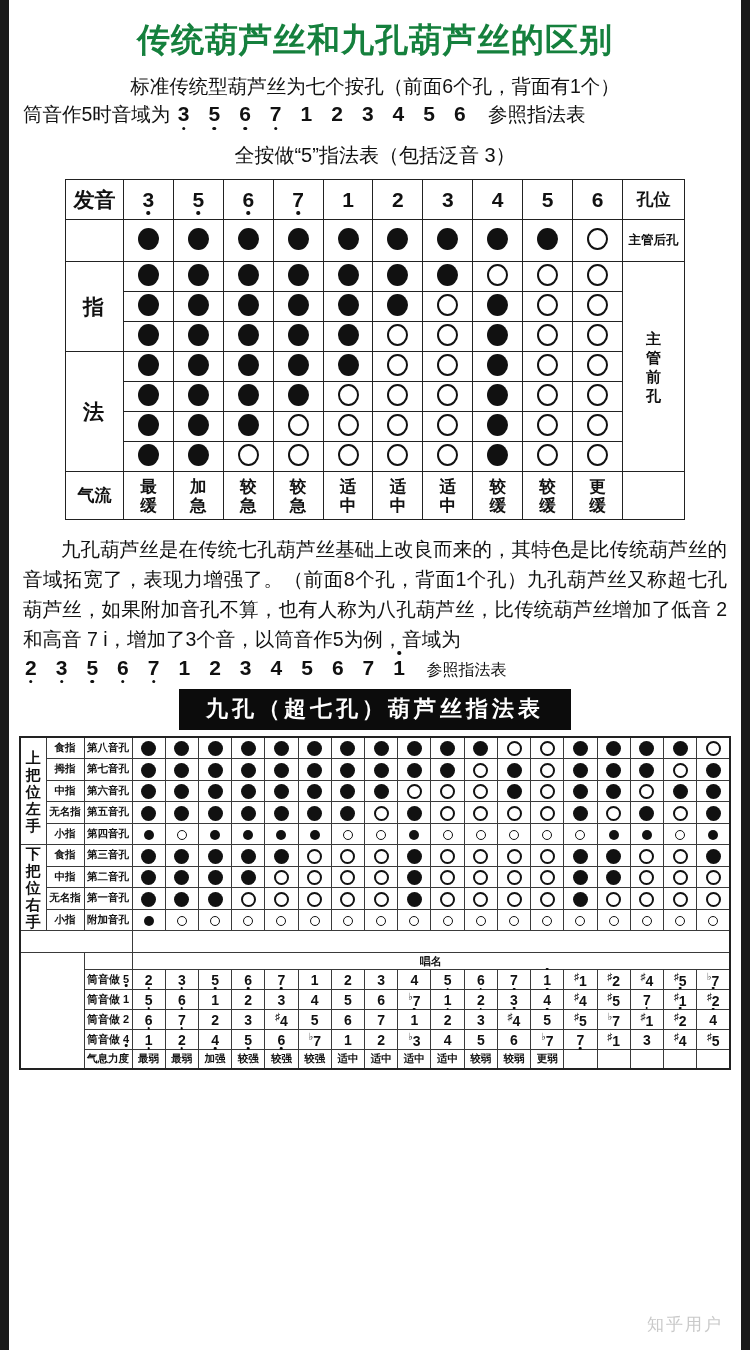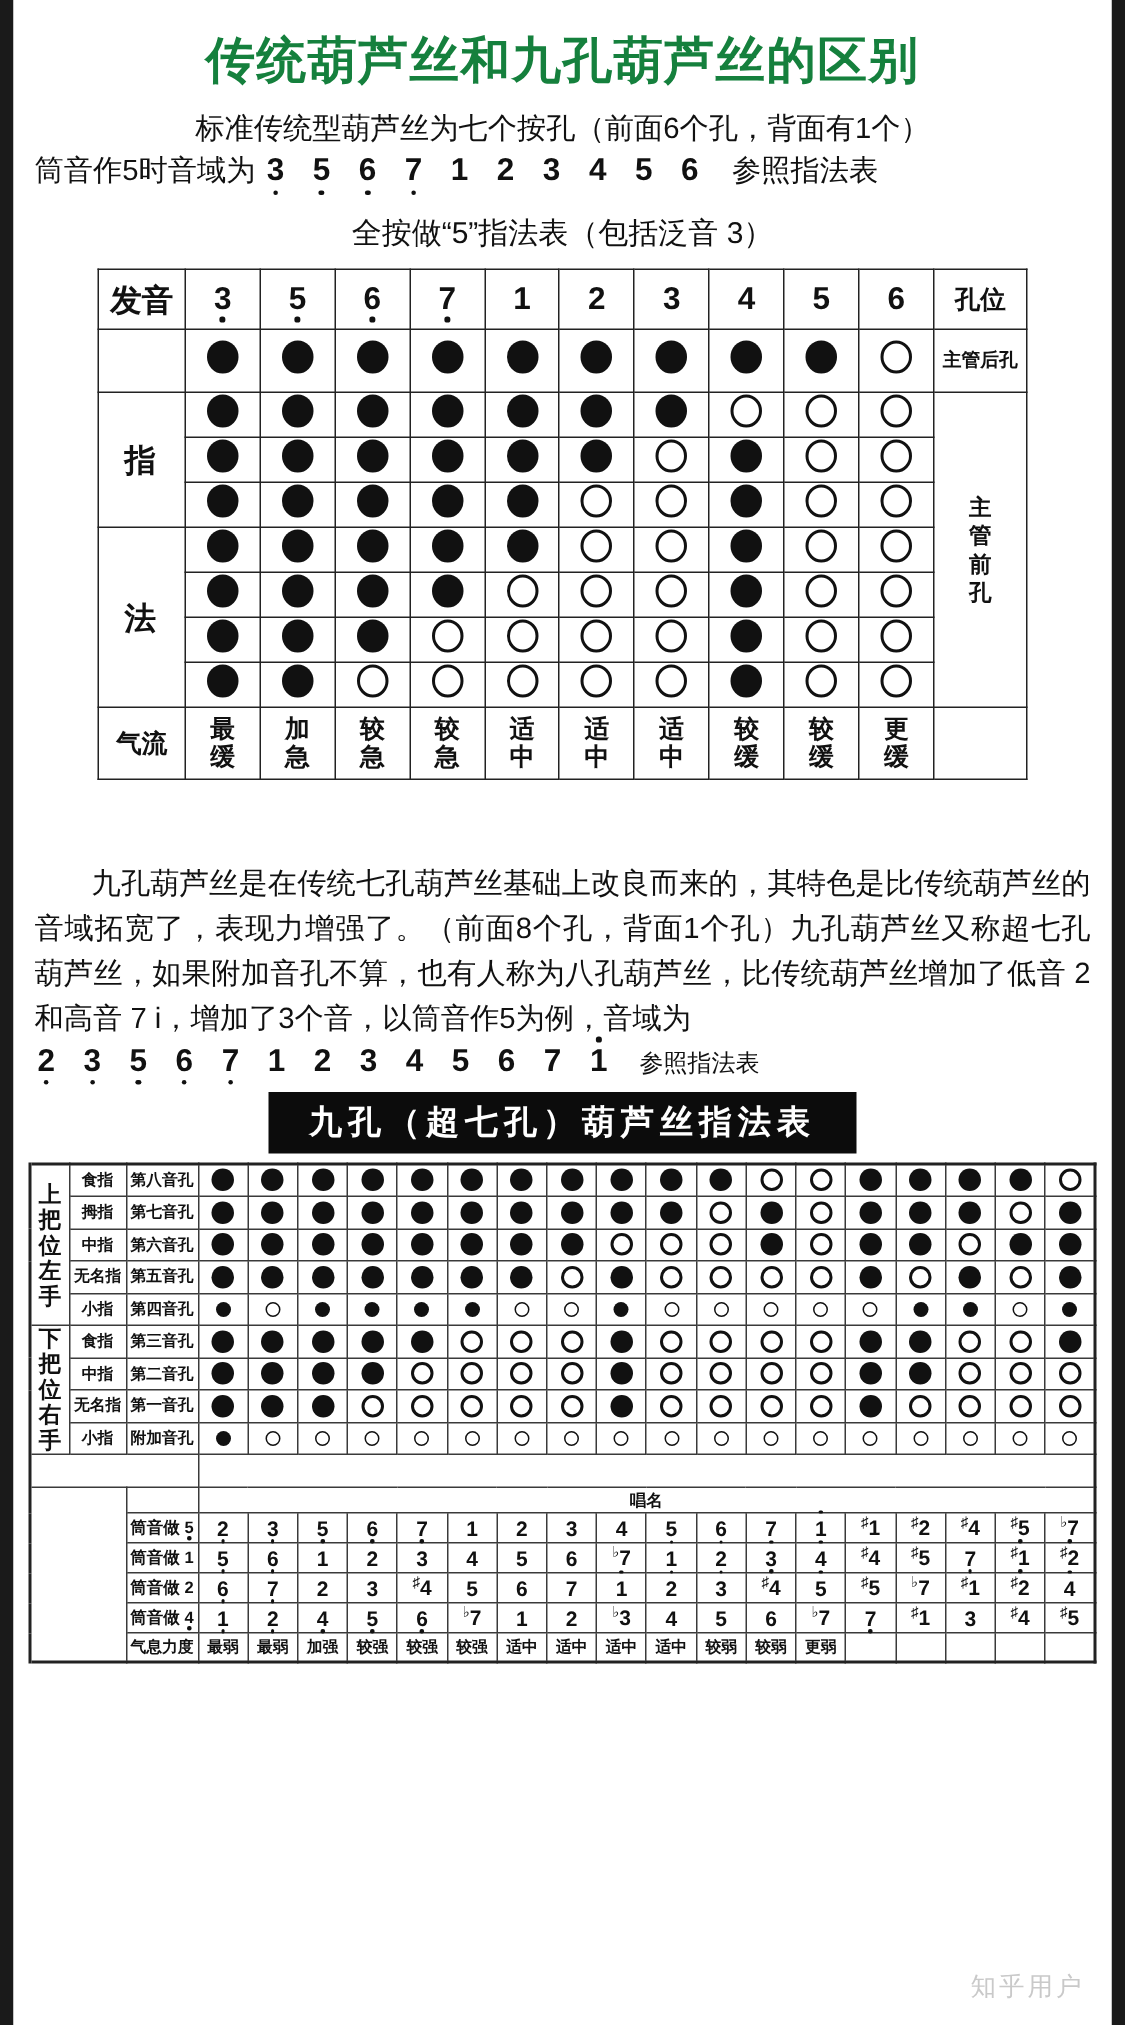--- a/index.html
+++ b/index.html
@@ -53,21 +53,21 @@
   .vtext .c { display:block; }
   .tiny { font-size:12.5px; font-weight:bold; }
   .airlbl { font-size:16.5px; font-weight:bold; line-height:19px; }
   .airlbl .c { display:block; }
   .dot { display:inline-block; width:21px; height:22px; border-radius:50%; }
   .dot.f { background:#111; }
   .dot.o { background:#fff; border:2.5px solid #111; }
 
   .tip { padding:7px 18px 0 26px; font-size:13.5px; line-height:20px; white-space:nowrap; }
   .para { padding:14px 14px 0 14px; font-size:19.5px; line-height:30px; text-align:justify; }
-  .para .in { text-indent:38px; display:block;margin-top:40px; }
+  .para .in { text-indent:38px; display:block; }
 
   .banner {
     margin:8px auto 0 auto; width:392px; background:#0c0c0c; color:#fff;
     text-align:center; font-size:22px; font-weight:bold; letter-spacing:4px;
     padding:5px 0 6px 0;
   }
 
   
   .t2wrap { padding:6px 10px 0 10px; }
   table.t2 { border-collapse:collapse; width:100%; table-layout:fixed; border:2px solid #222; }

